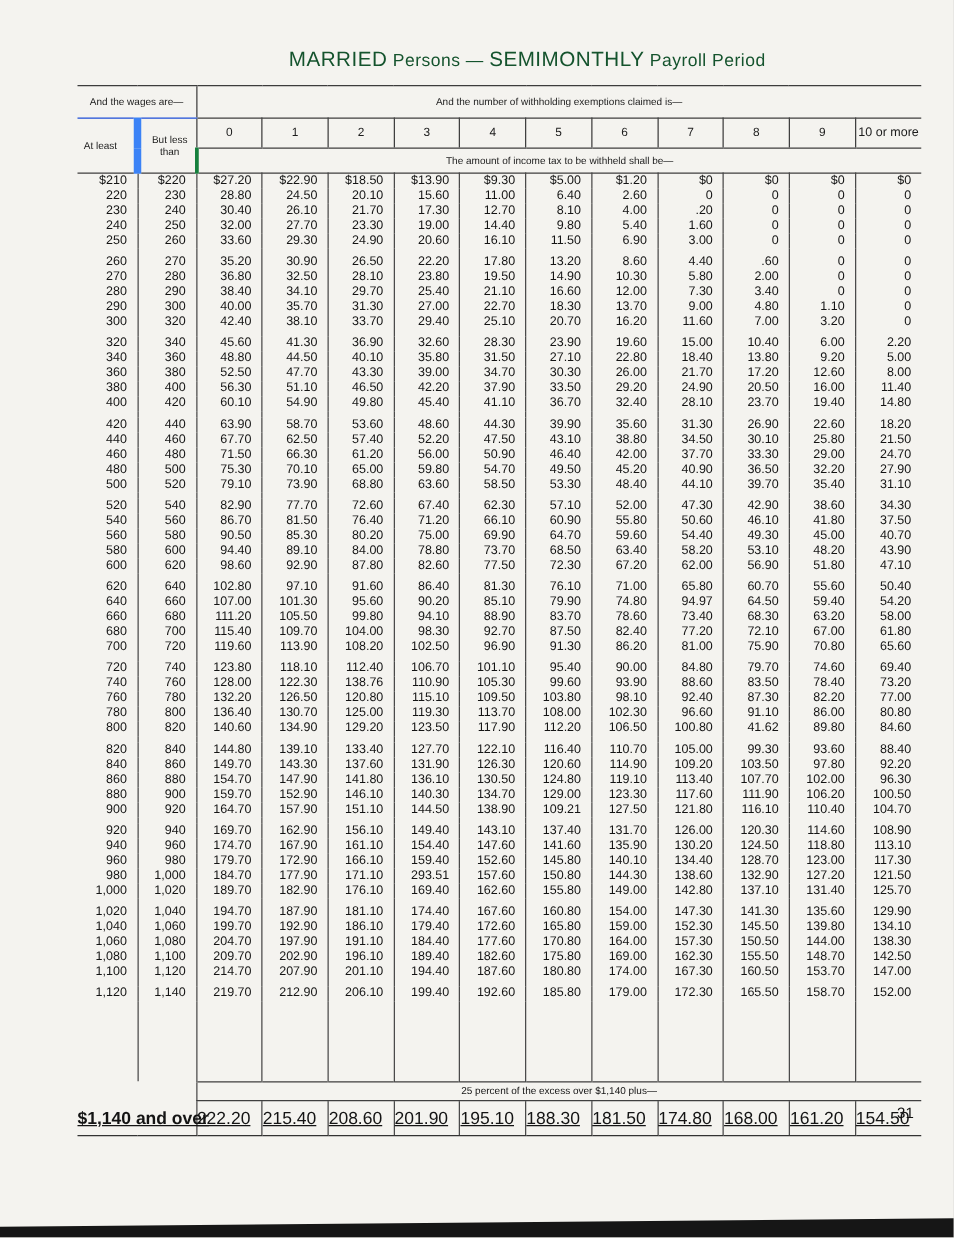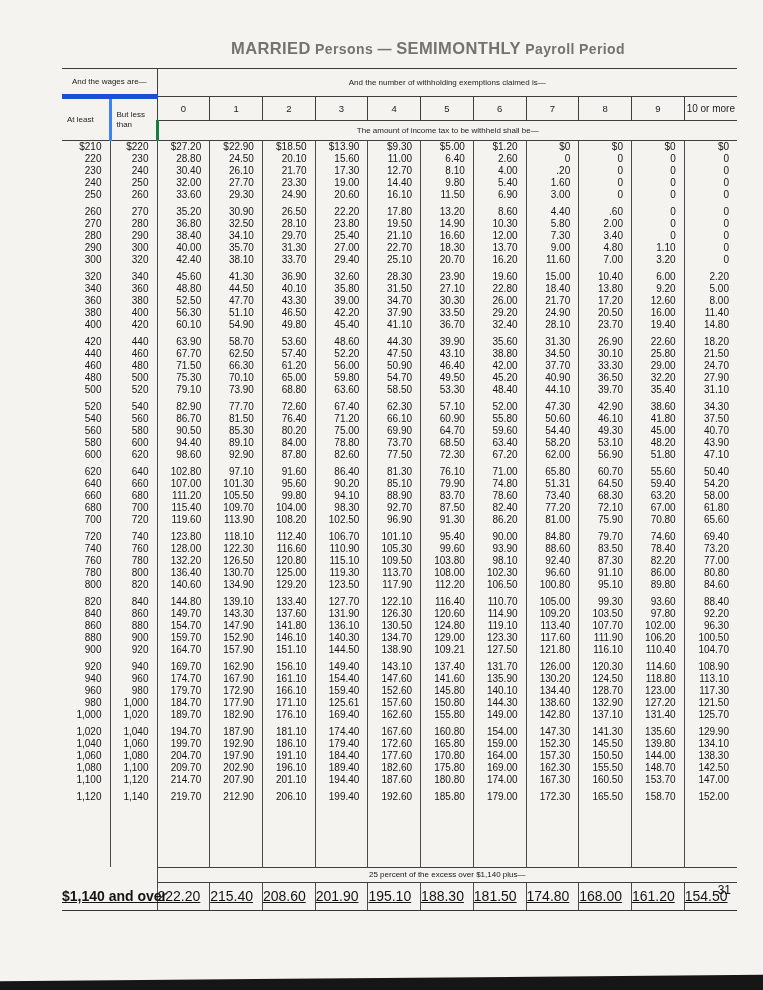--- a/index.html
+++ b/index.html
@@ -7,25 +7,25 @@
     position:relative;
     width:763px;height:990px;
     background:#f4f3ef;
     font-family:"Liberation Sans", sans-serif;
     color:#141414;
     overflow:hidden;
   }
   .title{
     position:absolute;
     top:30px;left:231px;
-    font-weight:bold;
+    font-weight:normal;
     font-size:14px;
     letter-spacing:0.4px;
     white-space:nowrap;
-    color:#737373;
+    color:#14532d;
   }
   .title .big{font-size:16.5px;}
   table.tax-table{
     position:absolute;
     top:68px;left:62px;
     width:675px;
     border-collapse:collapse;
     table-layout:fixed;
   }
   col.c-atleast{width:48px;}
@@ -33,39 +33,39 @@
   thead th{
     font-weight:normal;
     color:#1c1c1c;
   }
   thead tr.h1 th{border-top:1.5px solid #3c3c3c;}
   th.wages-h{
     height:23px;
     font-size:8px;
     text-align:center;
     vertical-align:middle;
-    border-bottom:5px solid #1d4ed8;
+    border-bottom:1px solid #1d4ed8;
   }
   th.exempt-h{
     height:23px;
     font-size:8px;
     text-align:center;
     vertical-align:middle;
     border-left:1px solid #3f3f3f;
     border-bottom:1px solid #3f3f3f;
   }
   th.atleast-h, th.butless-h{
     font-size:8px;
     text-align:left;
     vertical-align:middle;
     padding:2px 2px 2px 5px;
     line-height:1.25;
     border-bottom:1px solid #3f3f3f;
   }
-  th.butless-h{border-left:3px solid #3b82f6;}
+  th.butless-h{border-left:6px solid #3b82f6;text-align:center;}
   th.num-h{
     height:21px;
     font-size:9.5px;
     text-align:center;
     vertical-align:middle;
     border-left:1px solid #3f3f3f;
     border-bottom:1px solid #3f3f3f;
     white-space:nowrap;
     overflow:hidden;
   }
@@ -635,21 +635,21 @@
         <tr class="data-row">
           <td>640</td>
           <td>660</td>
           <td>107.00</td>
           <td>101.30</td>
           <td>95.60</td>
           <td>90.20</td>
           <td>85.10</td>
           <td>79.90</td>
           <td>74.80</td>
-          <td>51.31</td>
+          <td>94.97</td>
           <td>64.50</td>
           <td>59.40</td>
           <td>54.20</td>
         </tr>
         <tr class="data-row">
           <td>660</td>
           <td>680</td>
           <td>111.20</td>
           <td>105.50</td>
           <td>99.80</td>
@@ -720,21 +720,21 @@
           <td>84.80</td>
           <td>79.70</td>
           <td>74.60</td>
           <td>69.40</td>
         </tr>
         <tr class="data-row">
           <td>740</td>
           <td>760</td>
           <td>128.00</td>
           <td>122.30</td>
-          <td>116.60</td>
+          <td>138.76</td>
           <td>110.90</td>
           <td>105.30</td>
           <td>99.60</td>
           <td>93.90</td>
           <td>88.60</td>
           <td>83.50</td>
           <td>78.40</td>
           <td>73.20</td>
         </tr>
         <tr class="data-row">
@@ -771,21 +771,21 @@
           <td>800</td>
           <td>820</td>
           <td>140.60</td>
           <td>134.90</td>
           <td>129.20</td>
           <td>123.50</td>
           <td>117.90</td>
           <td>112.20</td>
           <td>106.50</td>
           <td>100.80</td>
-          <td>95.10</td>
+          <td>41.62</td>
           <td>89.80</td>
           <td>84.60</td>
         </tr>
         <tr class="spacer-row" style="height: 5px;">
           <td></td>
           <td></td>
           <td></td>
           <td></td>
           <td></td>
           <td></td>
@@ -931,21 +931,21 @@
           <td>128.70</td>
           <td>123.00</td>
           <td>117.30</td>
         </tr>
         <tr class="data-row">
           <td>980</td>
           <td>1,000</td>
           <td>184.70</td>
           <td>177.90</td>
           <td>171.10</td>
-          <td>125.61</td>
+          <td>293.51</td>
           <td>157.60</td>
           <td>150.80</td>
           <td>144.30</td>
           <td>138.60</td>
           <td>132.90</td>
           <td>127.20</td>
           <td>121.50</td>
         </tr>
         <tr class="data-row">
           <td>1,000</td>

